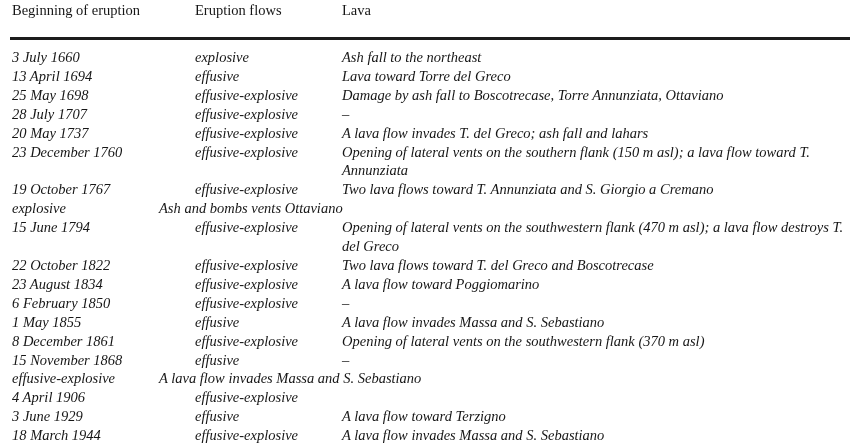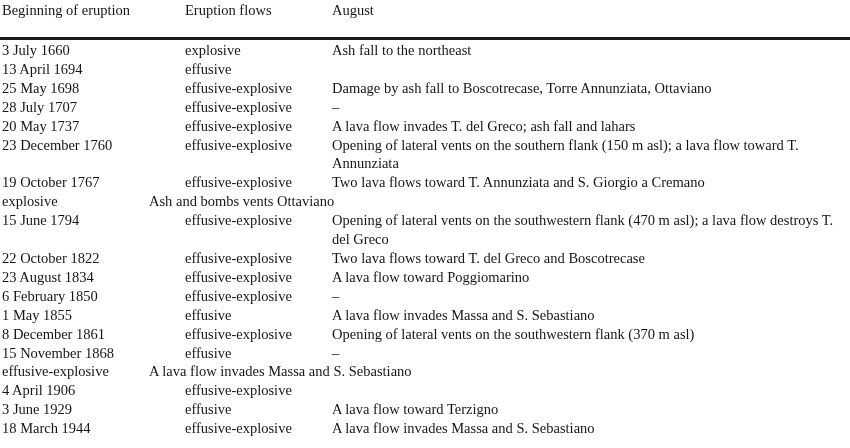--- a/index.html
+++ b/index.html
@@ -12,64 +12,65 @@
     height: 448px;
     overflow: hidden;
     font-family: "Liberation Serif", serif;
     font-size: 14.5px;
     color: #161616;
   }
   .page {
     width: 782px;
     height: 448px;
     box-sizing: border-box;
-    padding: 2px 0 0 2px;
+    padding: 2px 0 0 12px;
   }
   .row {
     display: flex;
     align-items: flex-start;
     line-height: 18.9px;
   }
   .col { flex: none; }
   .col-date { width: 183px; }
   .col-type { width: 147px; }
   .col-note { width: 506px; }
   .header-row { line-height: 16px; }
   .rule {
     width: 850px;
     height: 3px;
     background: #1d1d1d;
     margin: 19px 0 0 -2px;
   }
-  .rows { margin-top: 1px; }
+  .rows { margin-top: 8px; font-style: italic; }
 </style>
 </head>
 <body>
 
 <div class="page">
   <div>
 
     <div class="row header-row">
       <div class="col col-date">Beginning of eruption</div>
       <div class="col col-type">Eruption flows</div>
-      <div class="col col-note">August</div>
+      <div class="col col-note">Lava</div>
     </div>
 
     <div class="rule"></div>
 
     <div class="rows" id="rows">
   <div class="row">
     <div class="col col-date">3 July 1660</div>
     <div class="col col-type">explosive</div>
     <div class="col col-note">Ash fall to the northeast</div>
   </div>
 
   <div class="row">
     <div class="col col-date">13 April 1694</div>
     <div class="col col-type">effusive</div>
+    <div class="col col-note">Lava toward Torre del Greco</div>
   </div>
 
   <div class="row">
     <div class="col col-date">25 May 1698</div>
     <div class="col col-type">effusive-explosive</div>
     <div class="col col-note">Damage by ash fall to Boscotrecase, Torre Annunziata, Ottaviano</div>
   </div>
 
   <div class="row">
     <div class="col col-date">28 July 1707</div>

